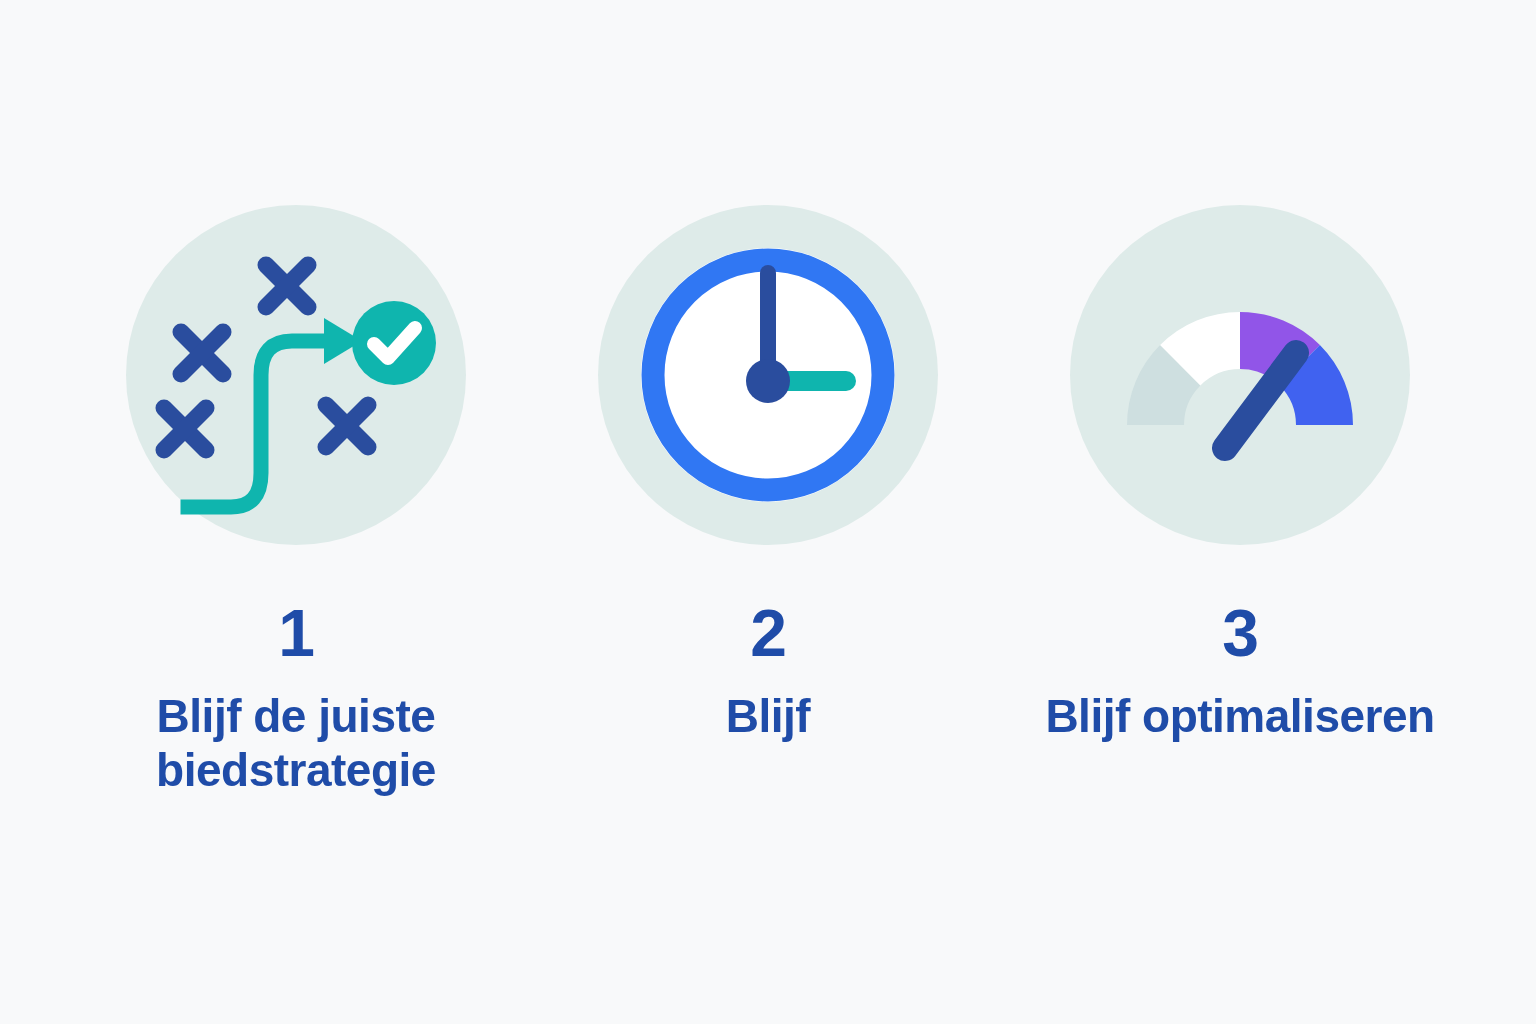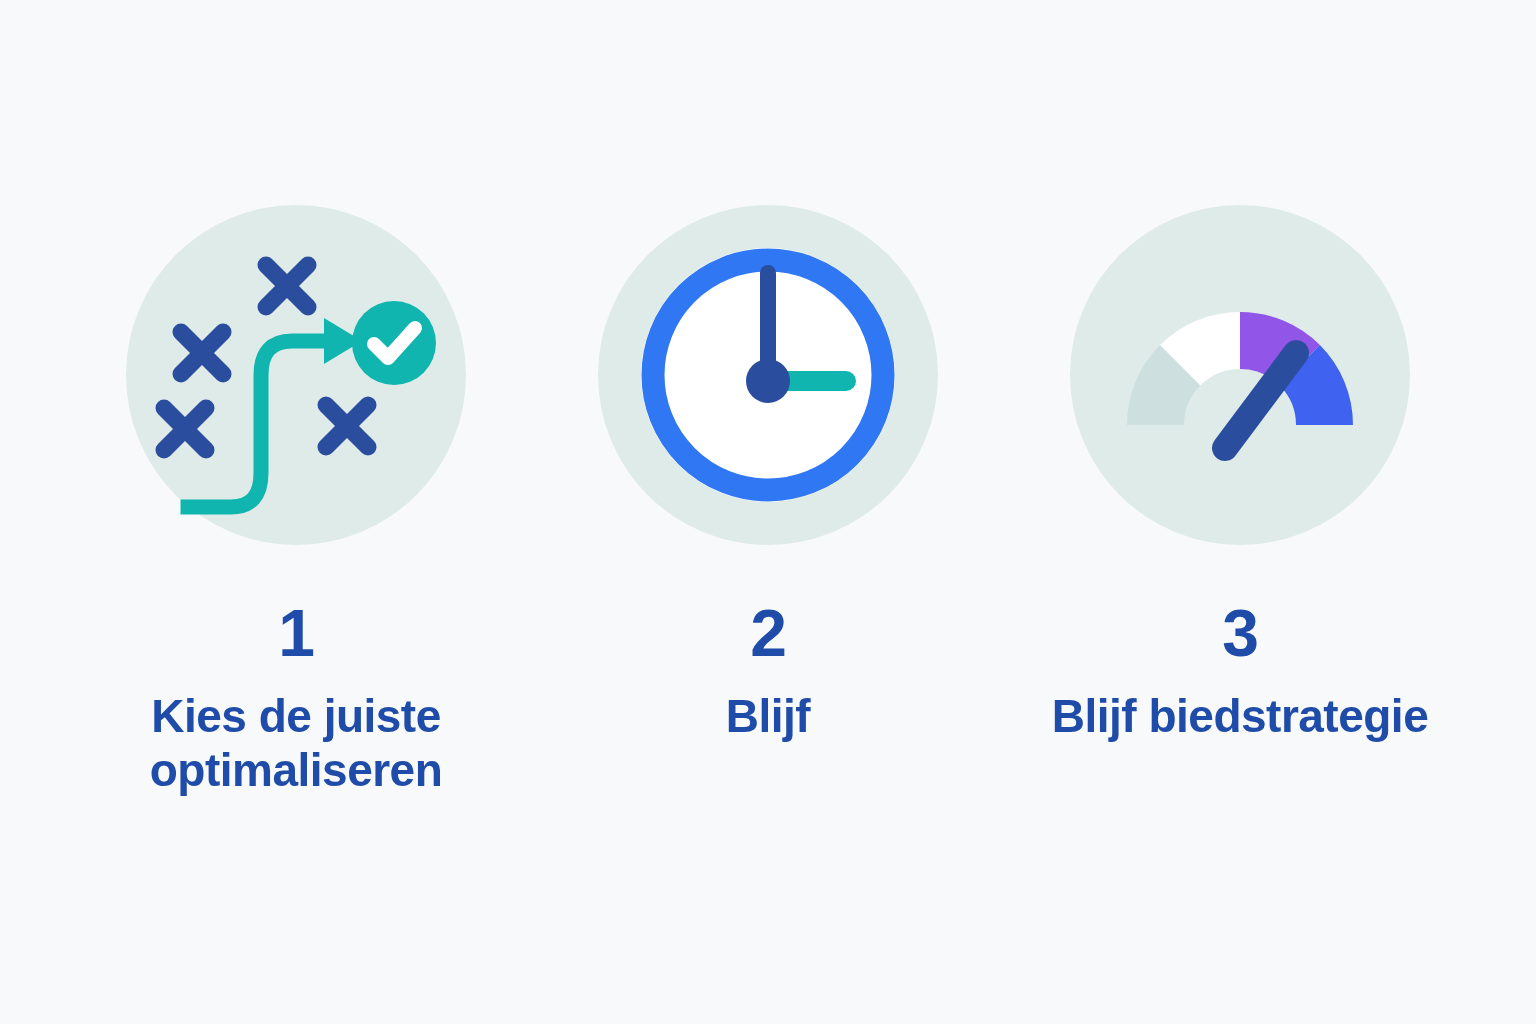--- a/index.html
+++ b/index.html
@@ -101,21 +101,21 @@
           </g>
 
           <path d="M 62 302 L 105 302 Q 135 302 135 268 L 135 170 Q 135 136 166 136 L 205 136" fill="none" stroke="#0FB5AE" stroke-width="15" stroke-linecap="square"></path>
           <polygon points="198,113 236,136 198,159" fill="#0FB5AE"></polygon>
 
           <circle cx="268" cy="138" r="42" fill="#0FB5AE"></circle>
           <path d="M 248 139 L 262 153 L 289 123" fill="none" stroke="#FFFFFF" stroke-width="14" stroke-linecap="round" stroke-linejoin="round"></path>
         </svg>
       </div>
       <div class="step-number">1</div>
-      <div class="step-label">Kies de juiste optimaliseren</div>
+      <div class="step-label">Blijf de juiste biedstrategie</div>
     </div>
 
     <div class="step">
       <div class="step-icon-wrap">
         <div class="icon-disc"></div>
         <svg class="icon-art" viewBox="0 0 340 340">
           <circle cx="170" cy="170" r="127" fill="#FFFFFF"></circle>
           <circle cx="170" cy="170" r="115" fill="none" stroke="#3077F3" stroke-width="23"></circle>
           <line x1="170" y1="170" x2="170" y2="68" stroke="#2A4D9E" stroke-width="16" stroke-linecap="round"></line>
           <line x1="170" y1="176" x2="248" y2="176" stroke="#0FB5AE" stroke-width="20" stroke-linecap="round"></line>
@@ -139,17 +139,17 @@
 
             <path d="M 170 107 A 113 113 0 0 1 249.9 140.1 L 209.6 180.4 A 56 56 0 0 0 170 164 Z" fill="#9155E8"></path>
 
             <path d="M 249.9 140.1 A 113 113 0 0 1 283 220 L 226 220 A 56 56 0 0 0 209.6 180.4 Z" fill="#4062F0"></path>
           </g>
 
           <line x1="155" y1="243" x2="226" y2="148" stroke="#2A4D9E" stroke-width="26" stroke-linecap="round"></line>
         </svg>
       </div>
       <div class="step-number">3</div>
-      <div class="step-label">Blijf biedstrategie</div>
+      <div class="step-label">Blijf optimaliseren</div>
     </div>
 
   </div>
 </div>
 
 </body></html>

